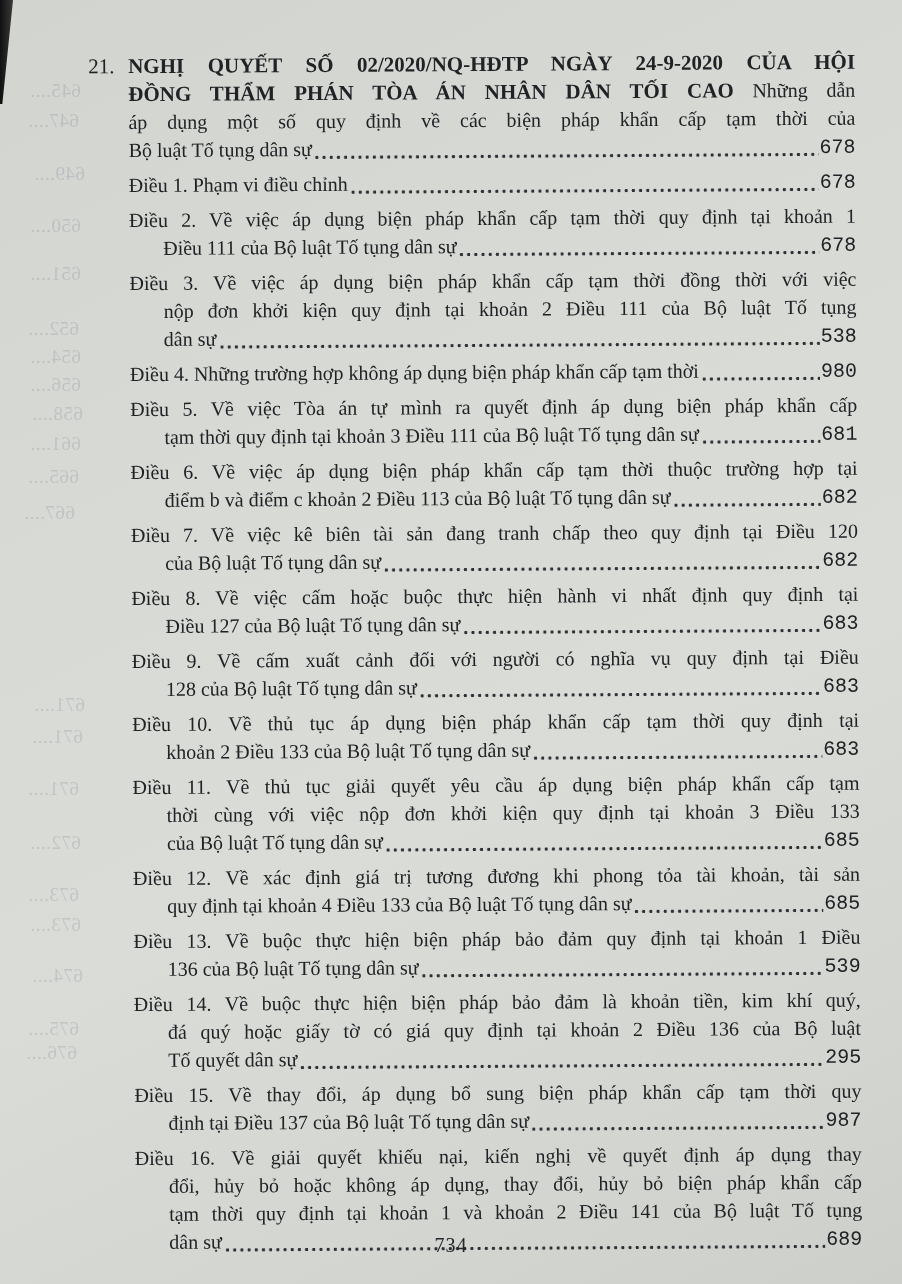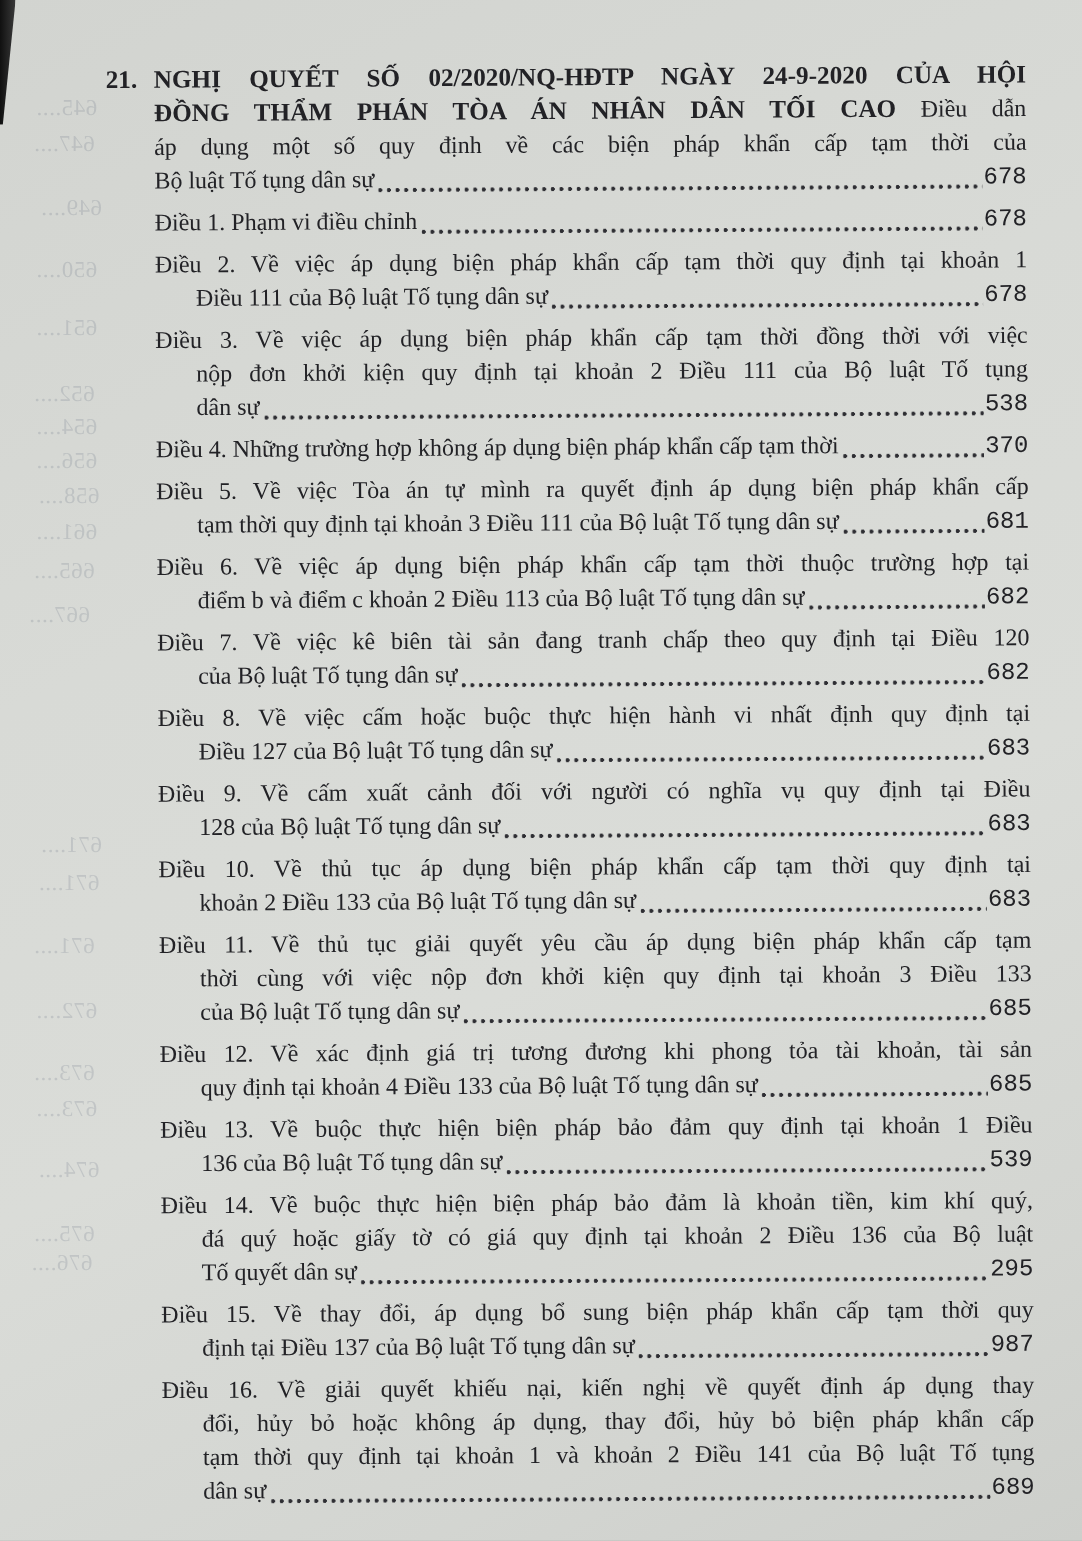--- a/index.html
+++ b/index.html
@@ -35,21 +35,21 @@
   .toc {
     position: absolute;
     left: 88px; top: 50px;
     width: 767px;
     transform: rotate(-0.35deg);
     transform-origin: 50% 0;
   }
   .toc-header { display: flex; }
   .item-no {
     flex: 0 0 40px;
-    font-weight: bold;
+    font-weight: normal;
     font-size: 21px;
     line-height: 28px;
   }
   .h-lines { flex: 1 1 auto; min-width: 0; }
   .jline {
     font-size: 20px;
     line-height: 28px;
     text-align: justify;
     text-align-last: justify;
   }
@@ -114,21 +114,21 @@
       <div class="ghost" style="left: 28px; top: 1018px;">675....</div>
       <div class="ghost" style="left: 26px; top: 1042px;">676....</div>
     </div>
 
   <div class="toc">
 
     <div class="toc-header">
       <span class="item-no">21.</span>
       <div class="h-lines">
         <div class="jline bold">NGHỊ QUYẾT SỐ 02/2020/NQ-HĐTP NGÀY 24-9-2020 CỦA HỘI</div>
-        <div class="jline"><span class="bold">ĐỒNG THẨM PHÁN TÒA ÁN NHÂN DÂN TỐI CAO</span><span> Điều dẫn</span></div>
+        <div class="jline"><span class="bold">ĐỒNG THẨM PHÁN TÒA ÁN NHÂN DÂN TỐI CAO</span><span> Những dẫn</span></div>
         <div class="jline">áp dụng một số quy định về các biện pháp khẩn cấp tạm thời của</div>
         <div class="lastline">
           <span class="t">Bộ luật Tố tụng dân sự</span>
           <span class="dots"></span>
           <span class="pnum">678</span>
         </div>
       </div>
     </div>
 
     <div id="entries">
@@ -153,21 +153,21 @@
           <div class="lastline cont">
             <span class="t">dân sự</span>
             <span class="dots"></span>
             <span class="pnum">538</span>
           </div>
         </div>
         <div class="entry">
           <div class="lastline">
             <span class="t">Điều 4. Những trường hợp không áp dụng biện pháp khẩn cấp tạm thời</span>
             <span class="dots"></span>
-            <span class="pnum">370</span>
+            <span class="pnum">980</span>
           </div>
         </div>
         <div class="entry">
           <div class="jline">Điều 5. Về việc Tòa án tự mình ra quyết định áp dụng biện pháp khẩn cấp</div>
           <div class="lastline cont">
             <span class="t">tạm thời quy định tại khoản 3 Điều 111 của Bộ luật Tố tụng dân sự</span>
             <span class="dots"></span>
             <span class="pnum">681</span>
           </div>
         </div>
@@ -259,14 +259,15 @@
           <div class="jline cont">tạm thời quy định tại khoản 1 và khoản 2 Điều 141 của Bộ luật Tố tụng</div>
           <div class="lastline cont">
             <span class="t">dân sự</span>
             <span class="dots"></span>
             <span class="pnum">689</span>
           </div>
         </div>
       </div>
   </div>
 
+  <div class="footer">734</div>
 
 </div>
 
 </body></html>

